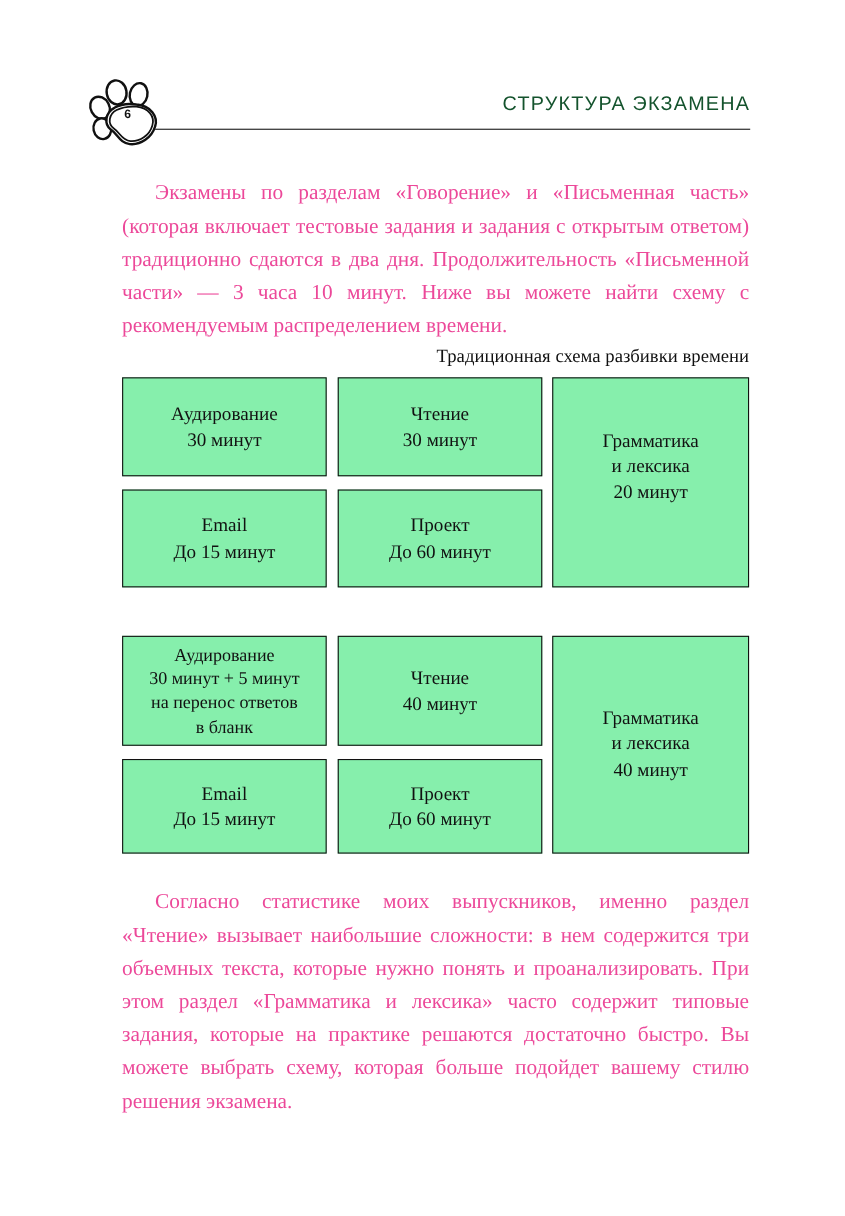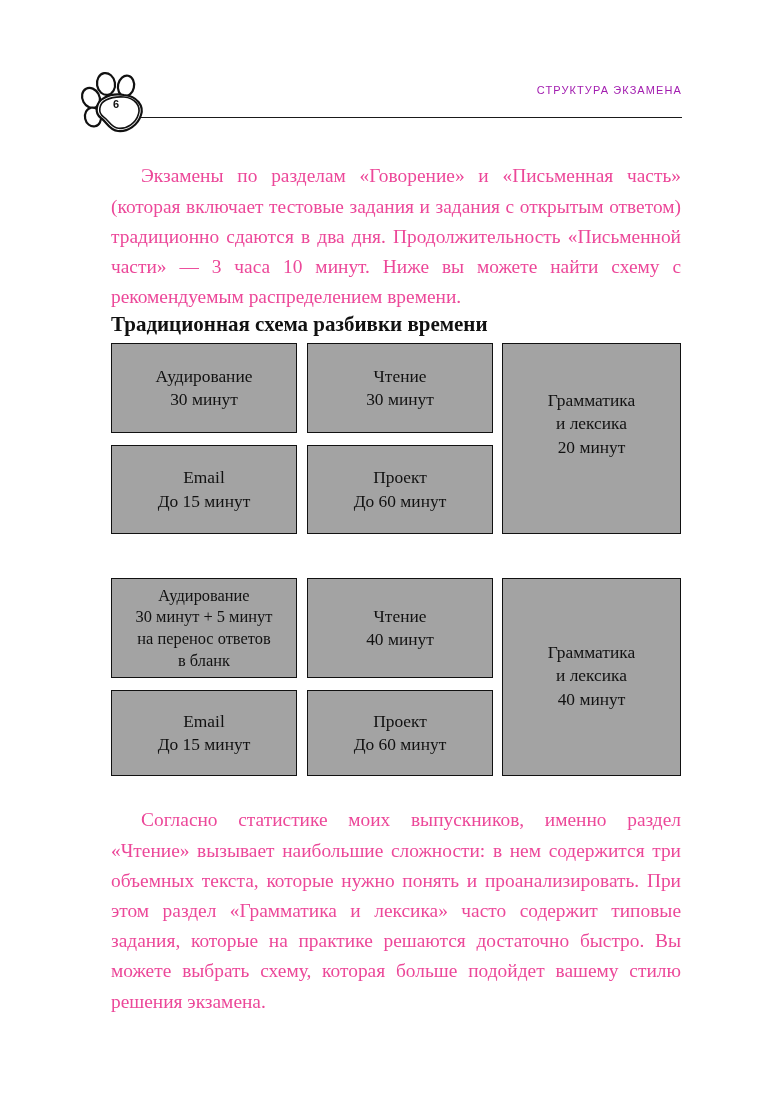--- a/index.html
+++ b/index.html
@@ -47,23 +47,23 @@
     font-weight: bold;
     font-size: 11px;
     color: #111;
     letter-spacing: 0px;
   }
   .runhead-title {
     position: absolute;
     right: 0px;
     top: 18px;
     font-family: "Liberation Sans", "DejaVu Sans", sans-serif;
-    font-size: 11px;
+    font-size: 18px;
     letter-spacing: 1.1px;
-    color: #a21caf;
+    color: #14532d;
     white-space: nowrap;
   }
   .runhead-rule {
     position: absolute;
     left: 61px;
     top: 51px;
     width: 541px;
     height: 1px;
     background: #1a1a1a;
   }
@@ -82,42 +82,41 @@
   }
   .bodytext .ind { display: inline-block; width: 30px; }
   #para-intro { top: 142px; }
   #para-outro { top: 786px; }
 
   
   .scheme-title {
     position: absolute;
     left: 111px;
     width: 570px;
-    text-align: left;
-    font-size: 21px;
+    text-align: right;
+    font-size: 17px;
     line-height: 26px;
     color: #111;
-    font-weight: bold;
   }
   #title-traditional { top: 311px; }
   #title-proposed { top: 546px; }
 
   
   .scheme {
     position: absolute;
     left: 111px;
     width: 570px;
   }
   #scheme-traditional { top: 343px; height: 191px; }
   #scheme-proposed { top: 578px; height: 198px; }
 
   .tbox {
     position: absolute;
     border: 1.6px solid #111;
-    background: #a3a3a3;
+    background: #86efac;
     box-sizing: border-box;
     display: flex;
     flex-direction: column;
     align-items: center;
     justify-content: center;
     text-align: center;
     font-size: 17.4px;
     line-height: 23.4px;
     color: #111;
     padding: 2px 6px;

